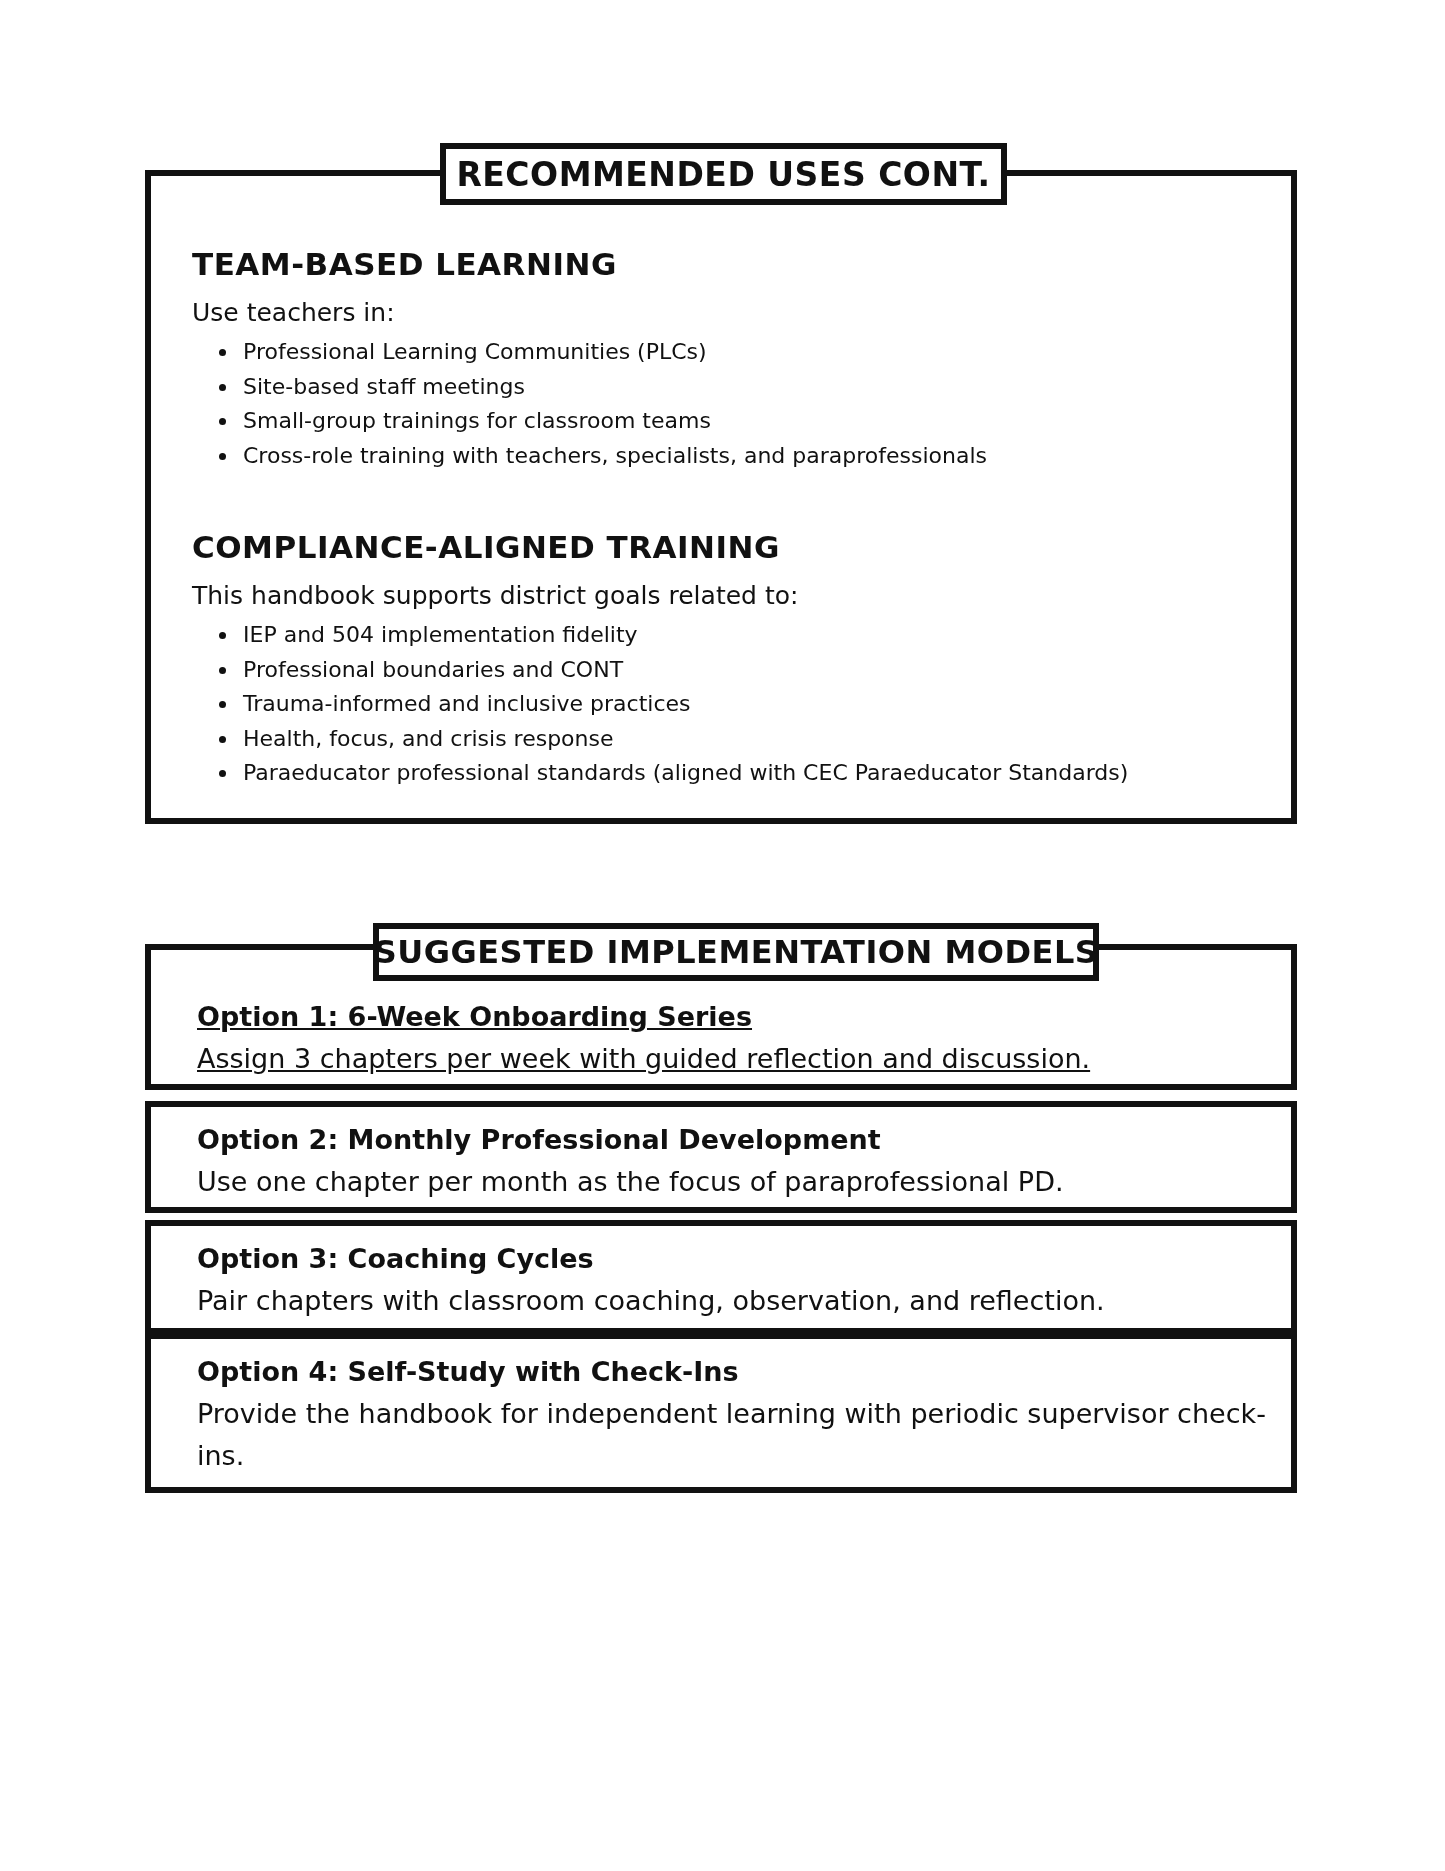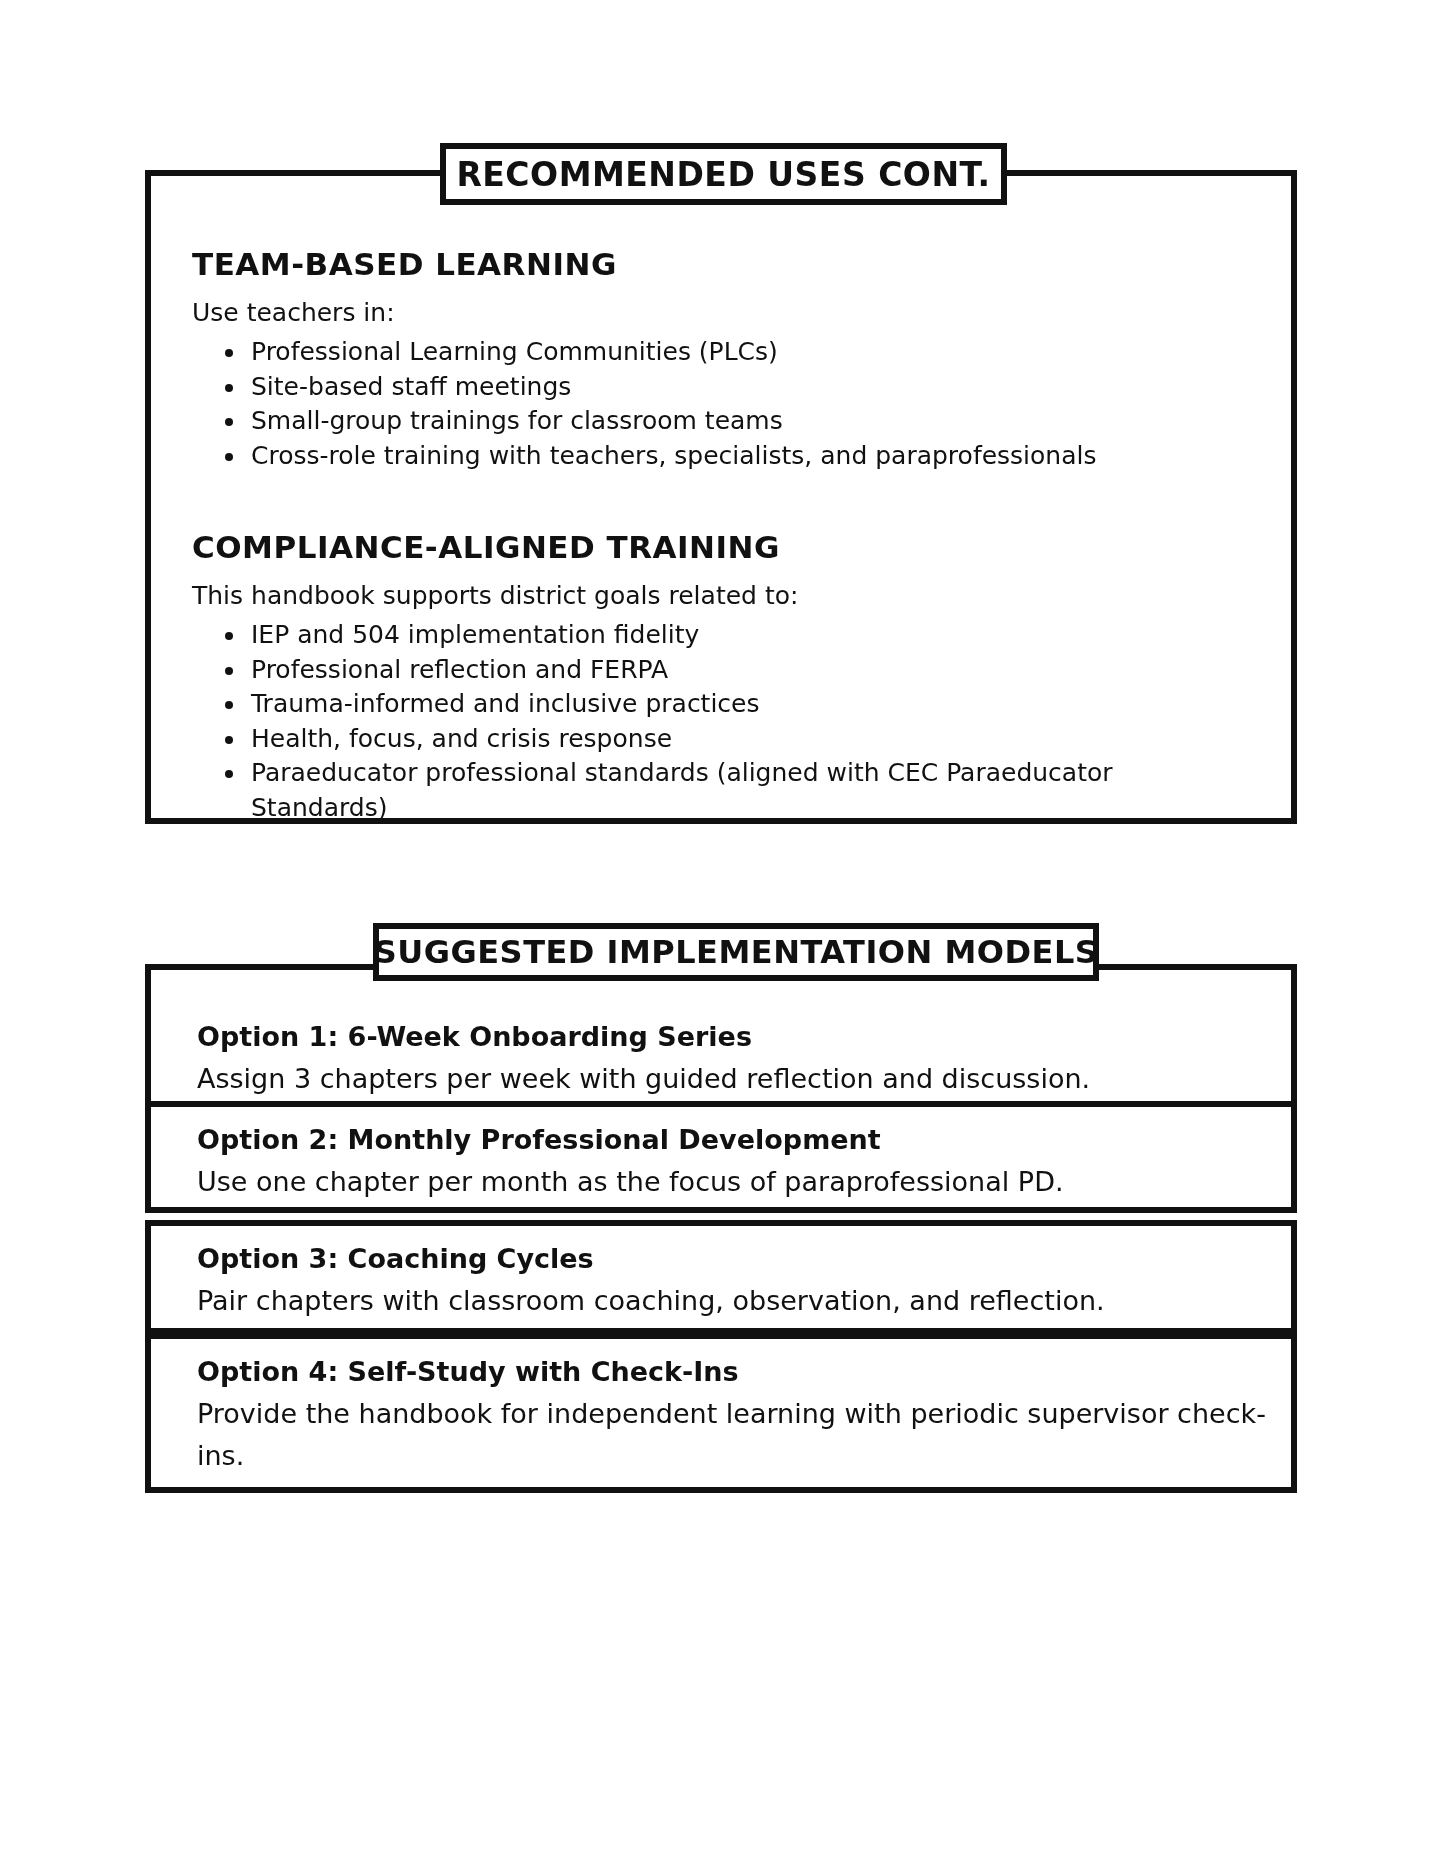--- a/index.html
+++ b/index.html
@@ -26,32 +26,32 @@
   .banner-2 { left:356px; top:923px; width:726px; height:58px; font-size:32px;margin-left:17px; }
 
   .subsection { margin:0; }
   .subsection + .subsection { margin-top:56px; }
   .sub-heading {
     font-size:31px; font-weight:bold; letter-spacing:0.5px;
     margin:0 0 16px 0;
   }
   .intro { font-size:25px; margin:0 0 8px 0; }
   ul.bullets {
-    margin:8px; padding:0 0 0 47px; list-style:disc outside;
-    font-size:25px; line-height:34.5px;
+    margin:0; padding:0 0 0 47px; list-style:disc outside;
+    font-size:22px; line-height:34.5px;
   }
   ul.bullets li { padding-left:4px; }
 
   
   .option-box {
     position:absolute; left:145px; width:1152px;
     border:6px solid #111; box-sizing:border-box; background:#ffffff;
     padding-left:46px; padding-right:14px;
   }
-  .option-box.row-1 { top:964px;  height:146px; padding-top:46px; }
+  .option-box.row-1 { top:944px;  height:146px; padding-top:46px;text-decoration:underline; }
   .option-box.row-2 { top:1101px; height:112px; padding-top:12px; }
   .option-box.row-3 { top:1220px; height:114px; padding-top:12px; }
   .option-box.row-4 { top:1333px; height:160px; padding-top:12px; }
   .option-title { font-size:27px; font-weight:bold; line-height:42px; margin:0; }
   .option-desc  { font-size:27px; line-height:42px; margin:0; }
 
   
   .page-number {
     position:absolute; left:0; top:1800px; width:1445px;
     text-align:center; font-size:30px;
@@ -75,21 +75,21 @@
         <li>Small-group trainings for classroom teams</li>
         <li>Cross-role training with teachers, specialists, and paraprofessionals</li>
       </ul>
     </div>
 
     <div class="subsection">
       <h2 class="sub-heading">COMPLIANCE-ALIGNED TRAINING</h2>
       <p class="intro">This handbook supports district goals related to:</p>
       <ul class="bullets">
         <li>IEP and 504 implementation fidelity</li>
-        <li>Professional reflection and FERPA</li>
+        <li>Professional boundaries and CONT</li>
         <li>Trauma-informed and inclusive practices</li>
         <li>Health, focus, and crisis response</li>
         <li>Paraeducator professional standards (aligned with CEC Paraeducator Standards)</li>
       </ul>
     </div>
 
   </div>
 
   <div class="banner banner-2">SUGGESTED IMPLEMENTATION MODELS</div>
 

